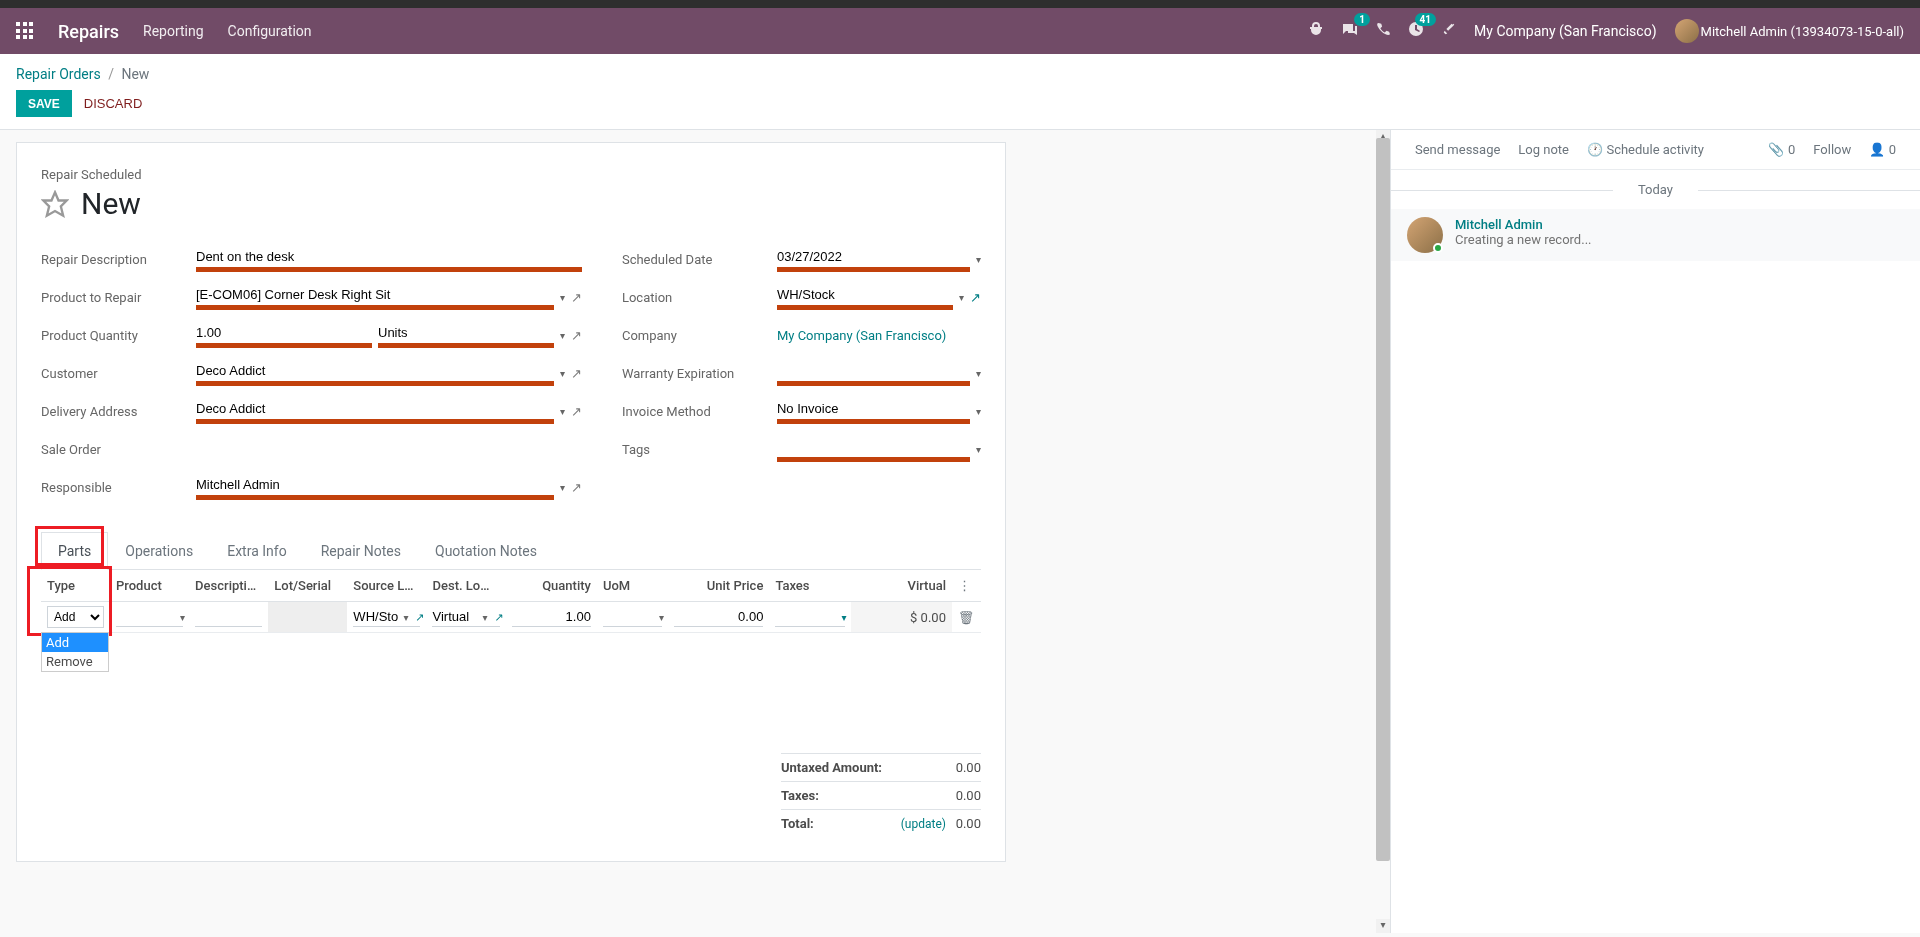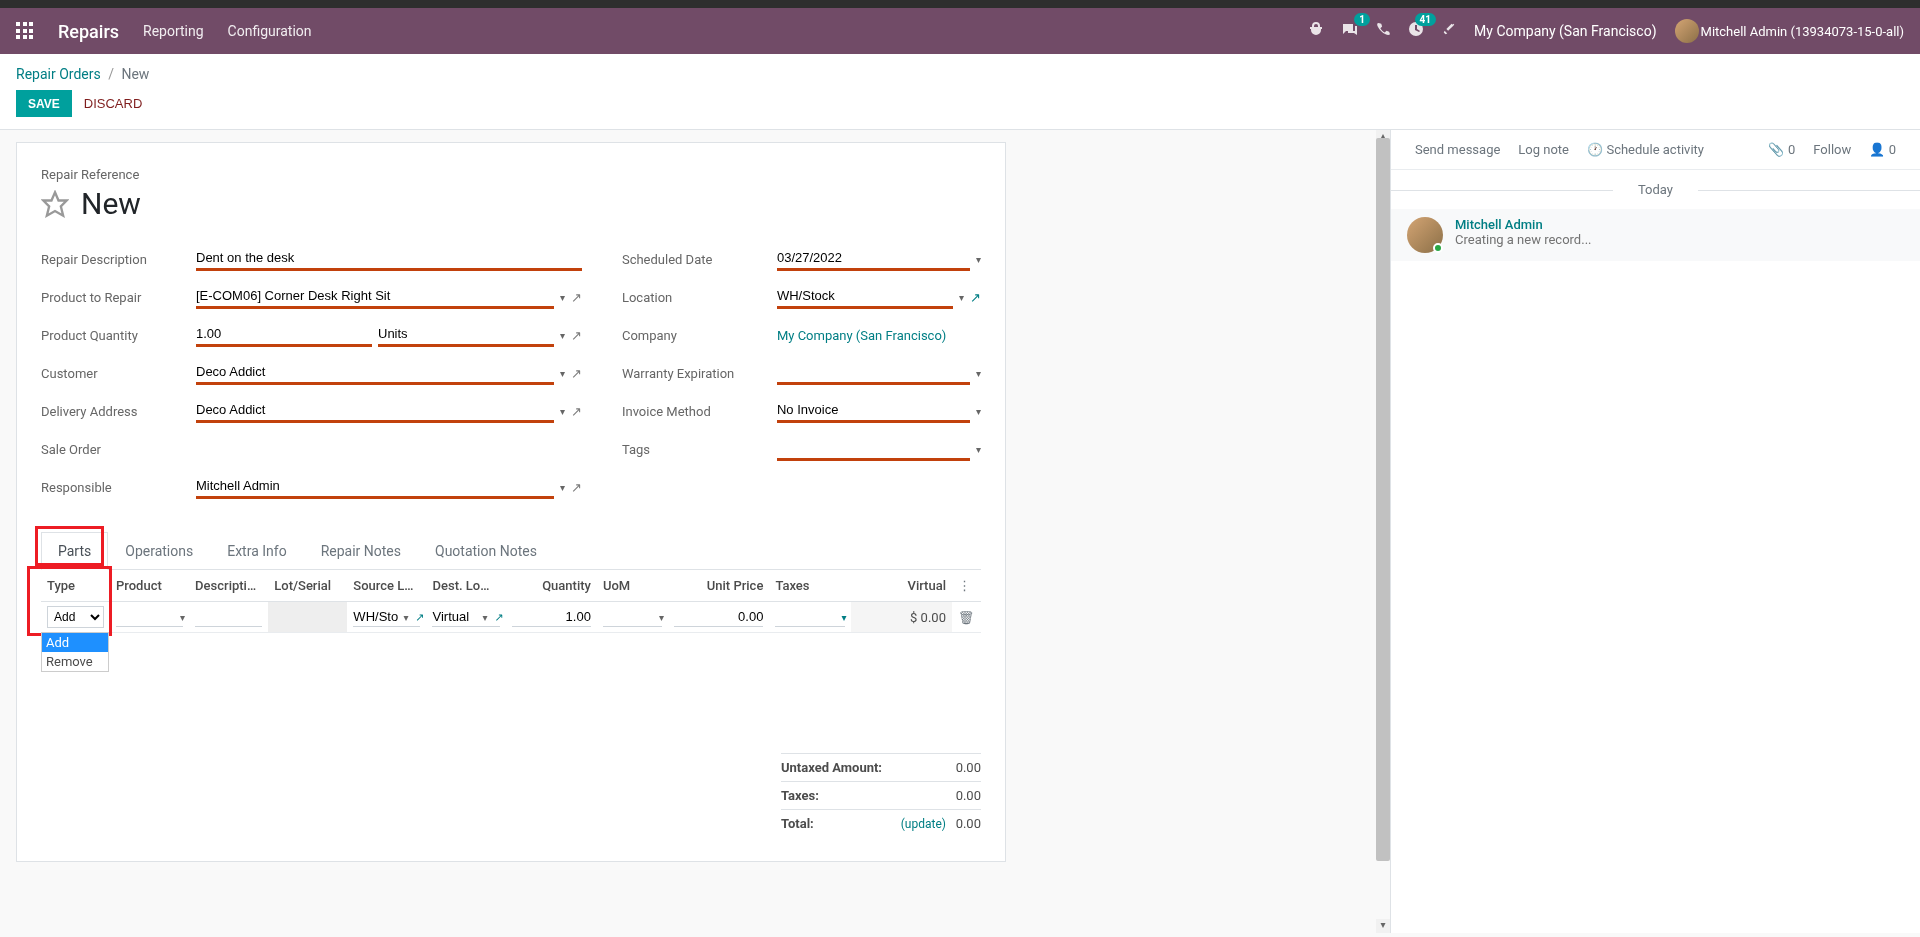--- a/index.html
+++ b/index.html
@@ -36,21 +36,21 @@
     .title-row { display: flex; align-items: center; gap: 12px; margin-bottom: 24px; }
     .title-label { font-size: 13px; color: #666; margin-bottom: 4px; }
     .star-icon { width: 28px; height: 28px; }
     .title-text { font-size: 30px; font-weight: 400; color: #212529; }
     
     .form-grid { display: flex; gap: 40px; margin-bottom: 20px; }
     .form-col { flex: 1; }
     .form-row { display: flex; align-items: center; margin-bottom: 10px; min-height: 28px; }
     .form-label { width: 155px; color: #666; font-size: 13px; flex-shrink: 0; }
     .form-field { flex: 1; display: flex; align-items: center; gap: 6px; }
-    .form-input { flex: 1; border: none; border-bottom: 3px solid #c2410c; padding: 3px 0; font-size: 13px; background: transparent; outline: none; }
+    .form-input { flex: 1; border: none; border-bottom: 5px solid #c2410c; padding: 3px 0; font-size: 13px; background: transparent; outline: none; }
     .form-input.link-style { color: #017e84; }
     .dropdown-caret { color: #666; font-size: 10px; cursor: pointer; }
     .external-link { color: #7c7c7c; cursor: pointer; font-size: 13px; }
     .external-link.teal { color: #017e84; }
     .split-field { display: flex; gap: 6px; flex: 1; }
     .split-field .form-input:first-child { flex: 0 0 130px; }
     
     .tabs { display: flex; border-bottom: 1px solid #dee2e6; margin-top: 20px; }
     .tab { padding: 10px 16px; color: #6c757d; cursor: pointer; border: 1px solid transparent; position: relative; top: 1px; font-size: 14px; }
     .tab.active { color: #495057; border: 1px solid #dee2e6; border-bottom-color: #fff; background: #fff; }
@@ -162,21 +162,21 @@
   </div>
   <div class="cp-buttons">
     <button class="btn-primary">SAVE</button>
     <button class="btn-secondary">DISCARD</button>
   </div>
 </div>
 
 <div class="main-area">
   <div class="form-container">
     <div class="form-sheet">
-      <div class="title-label">Repair Reference</div>
+      <div class="title-label">Repair Scheduled</div>
       <div class="title-row">
         <svg class="star-icon" viewBox="0 0 24 24" fill="none" stroke="#999" stroke-width="2">
             <polygon points="12,2 15,9 22,9 17,14 19,22 12,18 5,22 7,14 2,9 9,9"></polygon>
           </svg>
         <div class="title-text">New</div>
       </div>
 
       <div class="form-grid">
         <div class="form-col">
           <div class="form-row">

